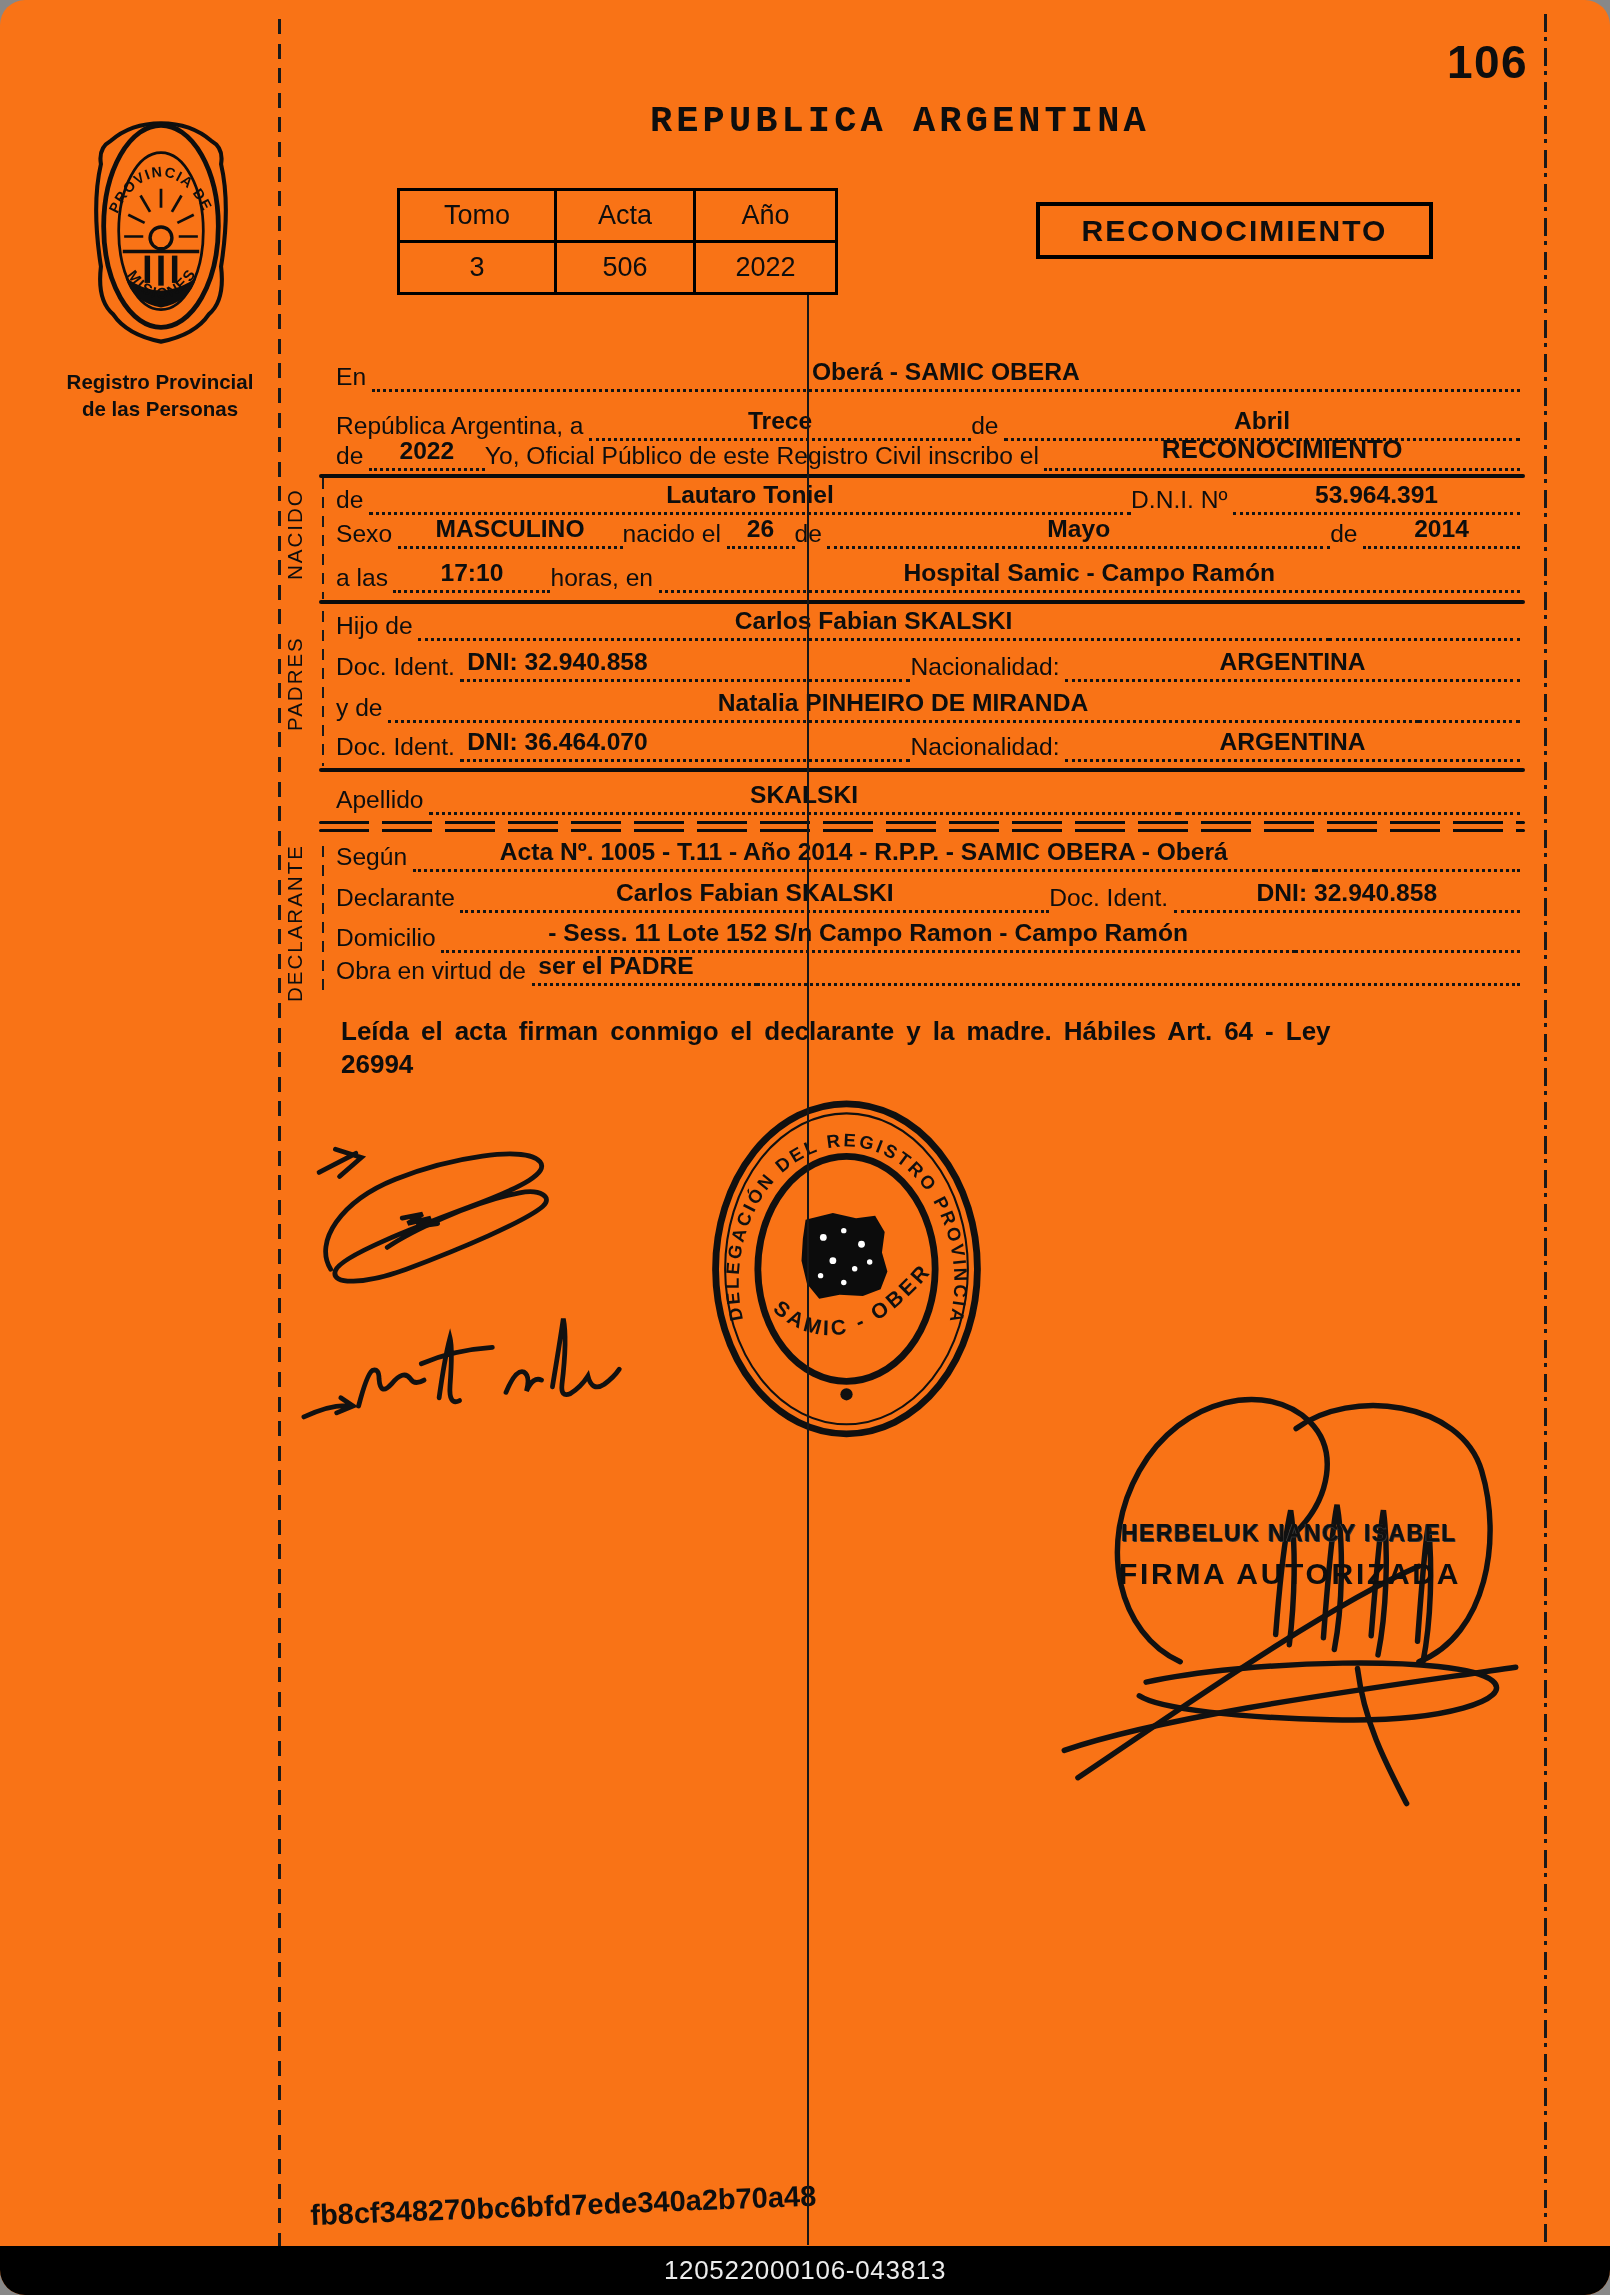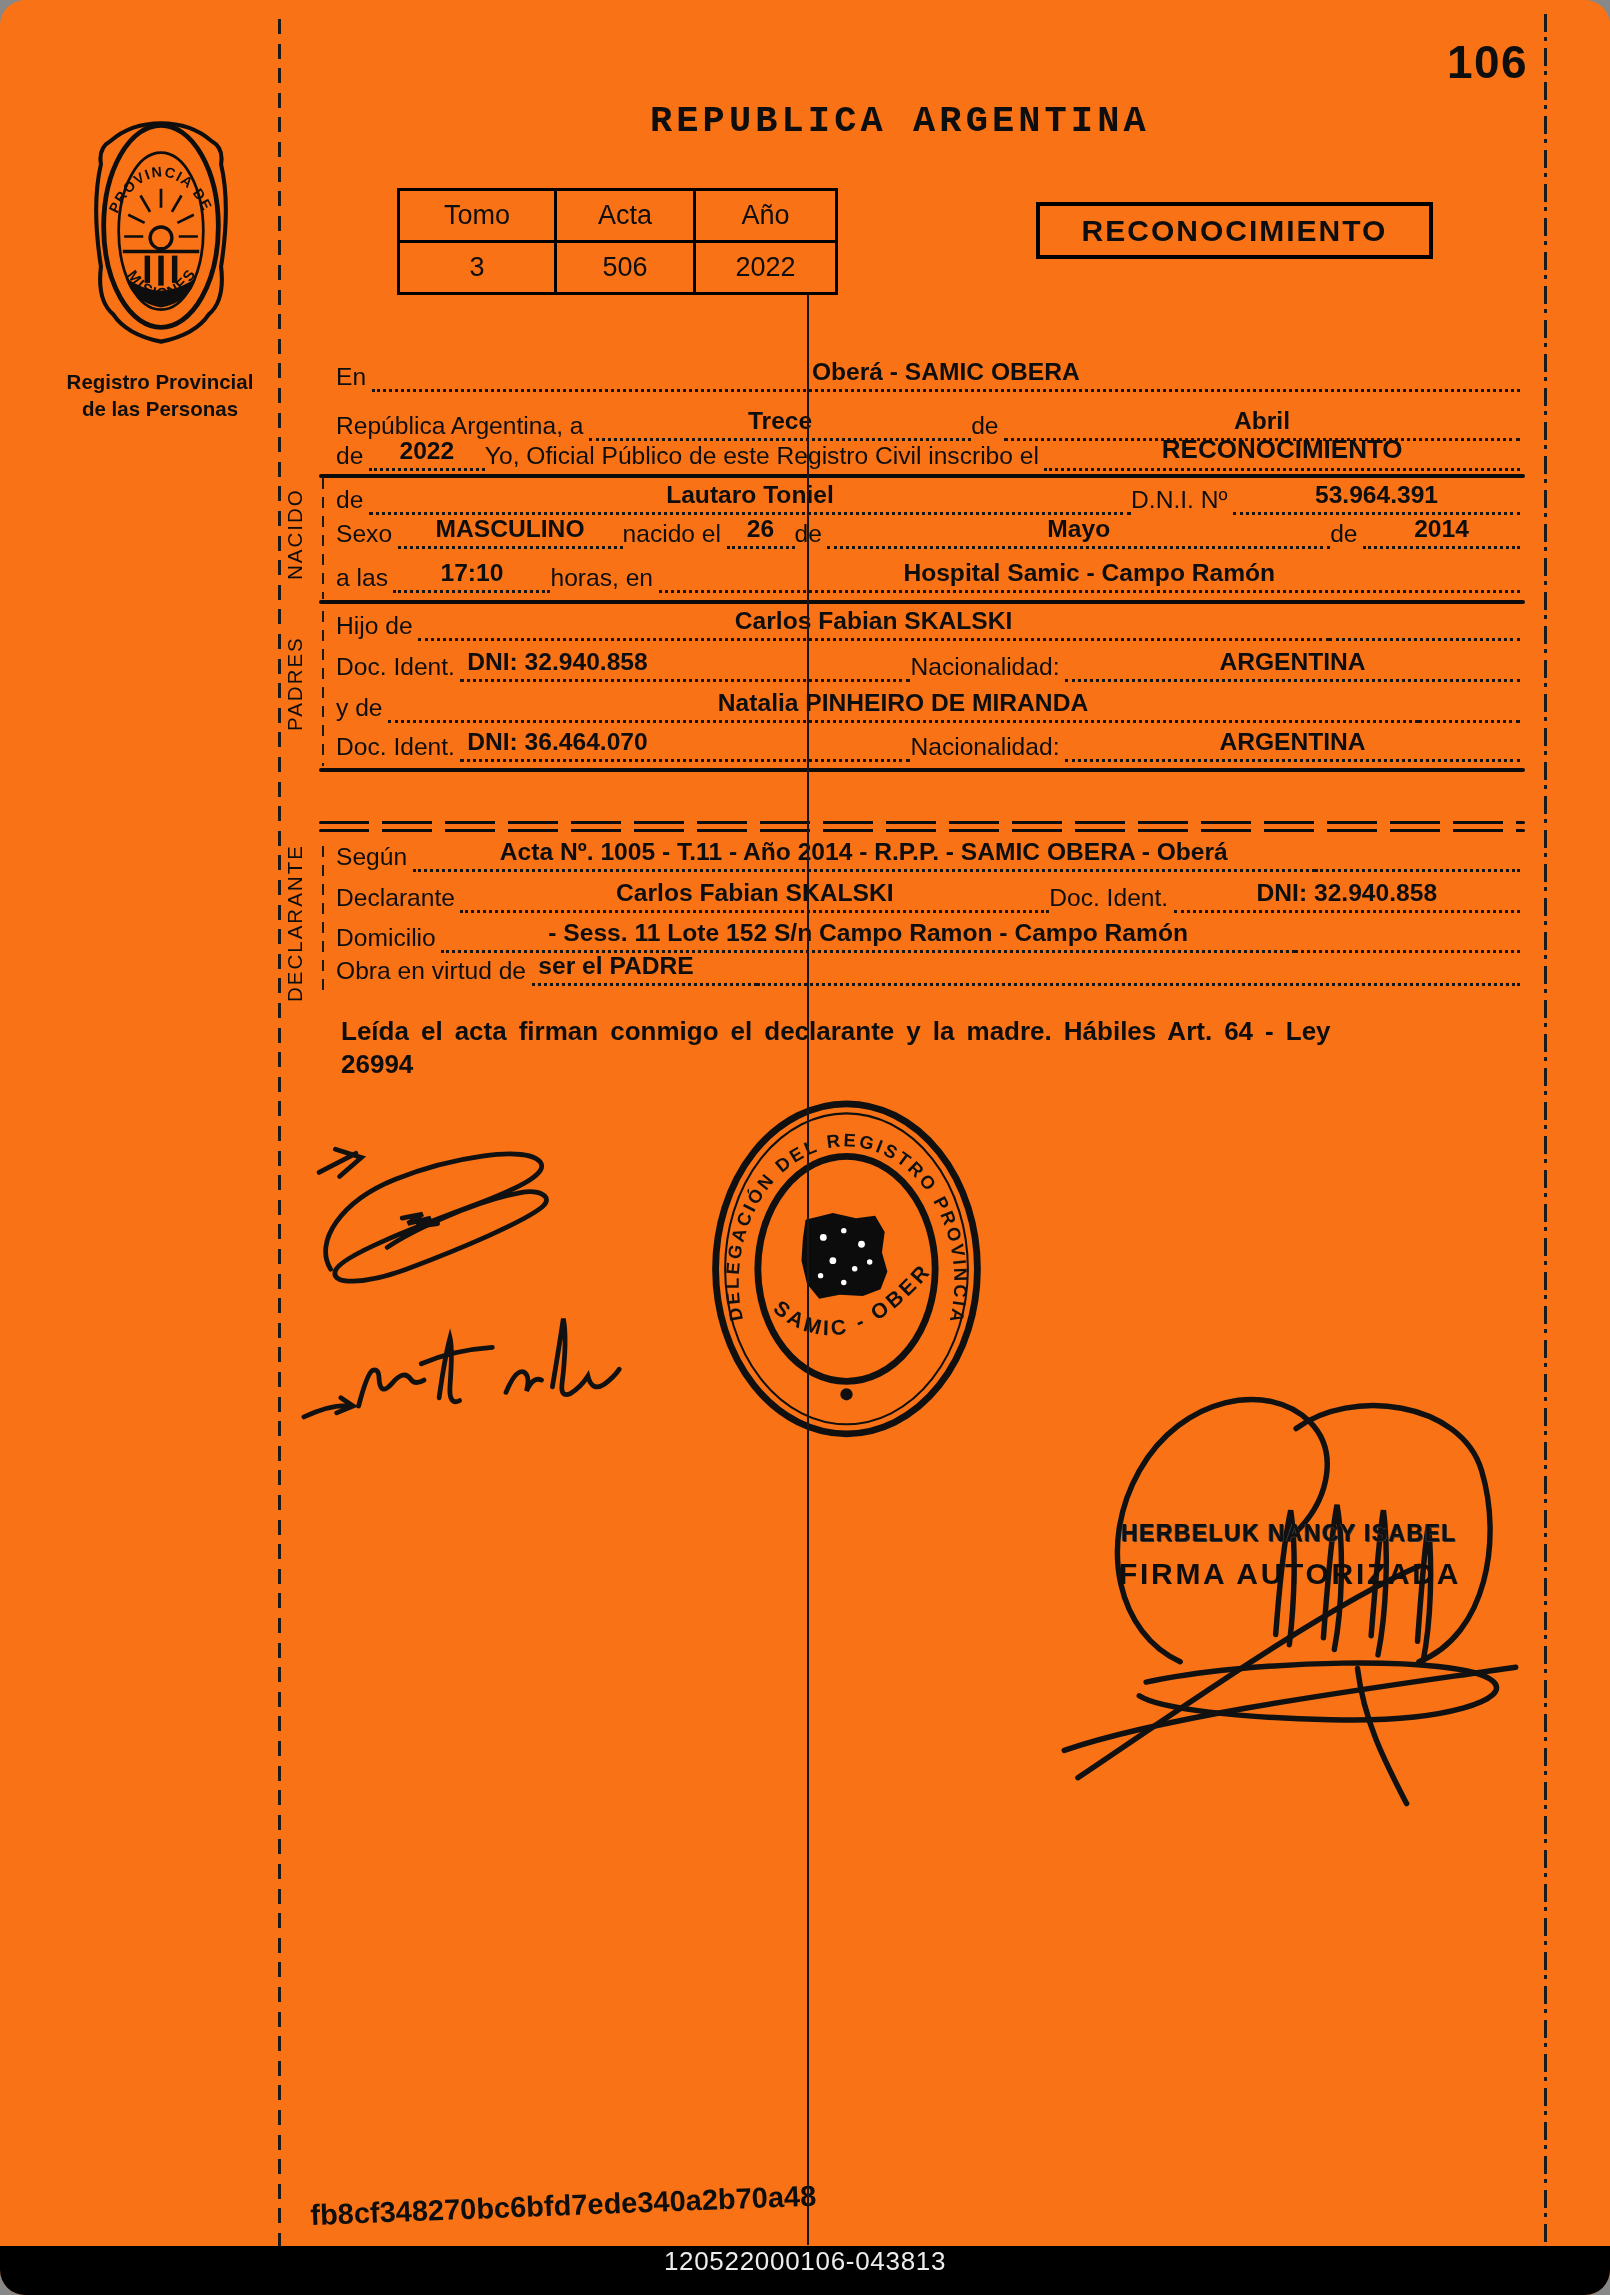--- a/index.html
+++ b/index.html
@@ -45,21 +45,21 @@
   
   .sig{position:absolute;}
   .auth-name{position:absolute;left:1105px;top:1520px;width:368px;text-align:center;font-size:23px;font-weight:bold;
     letter-spacing:1.4px;white-space:nowrap;color:#101010;text-shadow:0.7px 0.7px 0 #333,-0.7px 0 0 #444;filter:blur(0.4px);}
   .auth-caption{position:absolute;left:1119px;top:1557px;width:341px;text-align:center;font-size:30px;font-weight:bold;
     letter-spacing:2.7px;white-space:nowrap;}
   
   .hash{position:absolute;left:311px;top:2199px;font-size:29px;font-weight:bold;letter-spacing:0px;
     transform:rotate(-2.2deg);transform-origin:left bottom;white-space:nowrap;}
   .bottom-bar{position:absolute;left:0;top:2246px;width:1610px;height:49px;background:#000;
-    display:flex;align-items:flex-start;justify-content:center;z-index:40;}
+    display:flex;align-items:center;justify-content:center;z-index:40;}
   .bottom-bar span{color:#ececec;font-size:26px;letter-spacing:0.7px;}
 </style>
 </head>
 <body>
 
 <div id="page">
 
   <div class="vdash-left"></div>
   <div class="vdash-right"></div>
   <div class="fold"></div>
@@ -227,20 +227,27 @@
         <span class="val">DNI: 36.464.070</span>
       </span>
     <span class="lbl">Nacionalidad:</span>
     <span class="fill" style="flex:1">
         <span class="val">ARGENTINA</span>
       </span>
   </div>
 
   <div class="divider" style="top:768px"></div>
 
+  <div class="row" style="top:780px;height:35px">
+    <span class="lbl">Apellido</span>
+    <span class="fill" style="flex:1">
+        <span class="val">SKALSKI</span>
+      </span>
+    <span class="fill" style="flex:0 0 341px"></span>
+  </div>
   <div class="divider dashes" style="top:821px"></div>
   <div class="divider dashes" style="top:829px"></div>
 
   <div class="vlabel" style="top:850px;height:147px">DECLARANTE</div>
   <div class="vbracket" style="top:846px;height:151px"></div>
 
   <div class="row" style="top:837px;height:35px">
     <span class="lbl">Según</span>
     <span class="fill" style="flex:1">
         <span class="val">Acta Nº. 1005 - T.11 - Año 2014 - R.P.P. - SAMIC OBERA - Oberá</span>

